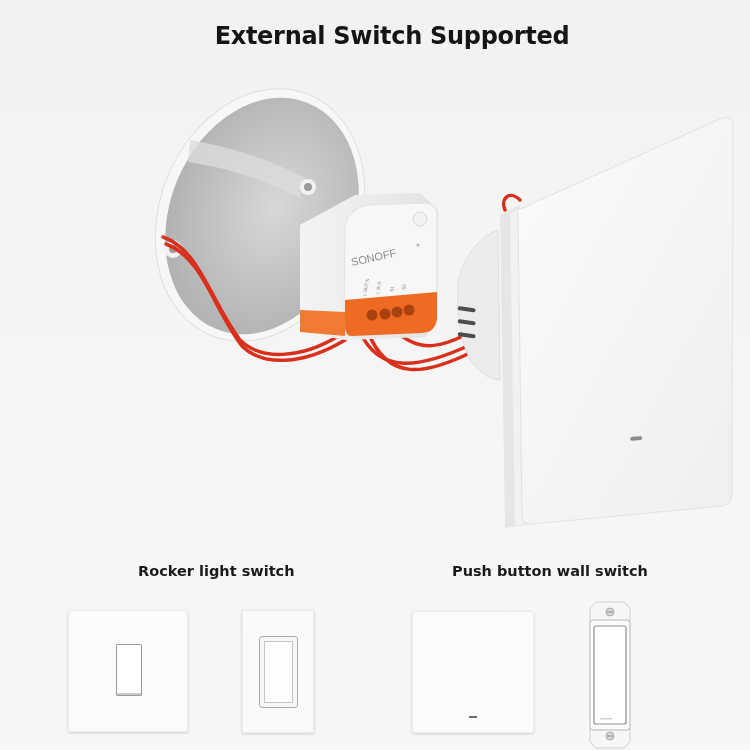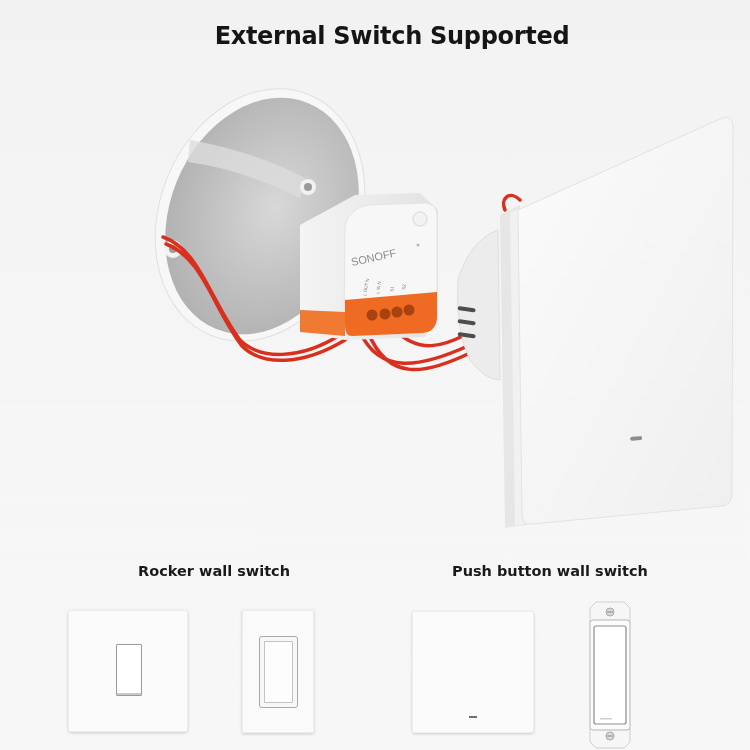--- a/index.html
+++ b/index.html
@@ -125,21 +125,21 @@
 
     <path d="M500 215 L520 205 L527 525 L505 528 Z" fill="#e6e6e6"></path>
     <path d="M510 213 L525 206 L532 522 L515 526 Z" fill="#f1f1f1"></path>
 
     <path d="M518 210 L722 118 Q732 115 733 125 L732 495 Q731 505 722 506 L532 524 Q522 525 522 515 Z" fill="url(#panelFace)" stroke="#e2e2e2"></path>
 
     <rect x="630" y="437" width="12" height="4" rx="2" fill="#8d8d8d" transform="rotate(-5 630 437)"></rect>
   </g>
 </svg>
 
-<div class="label left">Rocker wall switch</div>
+<div class="label left">Rocker light switch</div>
 <div class="label right">Push button wall switch</div>
 
 <div class="sw plate-sq">
   <div class="rocker"></div>
 </div>
 <div class="sw plate-decora">
   <div class="outer">
     <div class="inner"></div>
   </div>
 </div>

